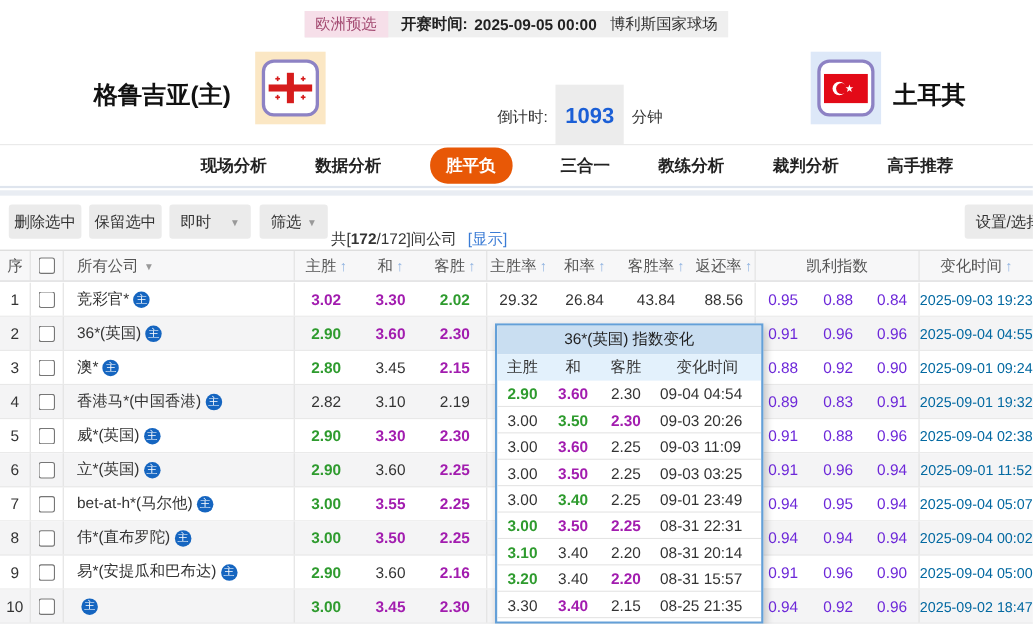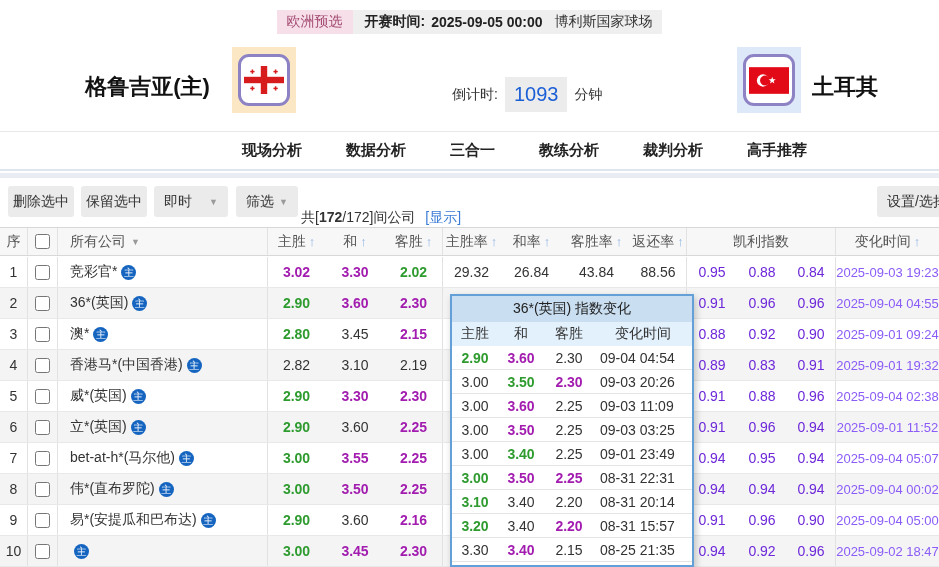--- a/index.html
+++ b/index.html
@@ -17,21 +17,21 @@
   
   .team-name { position:absolute; top:72px; font-size:22px; font-weight:bold; color:#111; }
   .home-name { left:60px; width:175px; text-align:center; }
   .away-name { left:812px; width:105px; text-align:left; }
   .flag-tile { position:absolute; top:47px; width:64px; height:66px; display:flex; align-items:center; justify-content:center; }
   .home-tile { left:232px; background:#fbe7c4; }
   .away-tile { left:737px; background:#dde8f8; }
   .flag-frame { width:52px; height:52px; background:#fff; border:3px solid #8d82c4; border-radius:11px;
     display:flex; align-items:center; justify-content:center; }
   .countdown { position:absolute; top:77px; left:452px; display:flex; align-items:center; font-size:14px; color:#333; }
-  .cd-value { background:#ececec; color:#1b5fd6; font-size:20px; font-weight:normal; padding:6px 9px; margin:0 7px; }
+  .cd-value { background:#ececec; color:#1b5fd6; font-size:20px; font-weight:bold; padding:18px 9px; margin:0 7px; }
 
   
   .nav { position:absolute; top:131px; left:0; width:939px; height:40px; border-top:1px solid #e8e8e8;
     border-bottom:2px solid #dfe5ee; background:#fff; display:flex; align-items:center;
     justify-content:center; gap:44px; padding-left:110px; }
   .tab { font-size:15px; font-weight:bold; color:#222; cursor:pointer; white-space:nowrap; }
   .tab.active { background:#e85806; color:#fff; padding:7px 15px; border-radius:16px; }
   .divider-band { position:absolute; top:173px; left:0; width:939px; height:5px; background:#e9edf3; }
 
   
@@ -61,21 +61,21 @@
   .cell.left { justify-content:flex-start; padding-left:12px; }
   .sort-arrow { color:#8fb3e0; font-weight:bold; margin-left:3px; font-size:13px; }
   .dd-small { color:#999; font-size:9px; margin-left:5px; }
   .chk { width:15px; height:15px; accent-color:#888; }
   .host-badge { display:inline-block; width:15px; height:15px; border-radius:50%; background:#1565c0;
     color:#fff; font-size:10px; line-height:15px; text-align:center; margin-left:4px; flex:none; }
   .od-red { color:#a21caf; font-weight:bold; }
   .od-green { color:#2e9b2e; font-weight:bold; }
   .od-black { color:#333; }
   .kelly-val { color:#6d28d9;text-align:center; }
-  .time-cell { font-size:13px; color:#8b5cf6; }
+  .time-cell { font-size:13px; color:#0369a1; }
 
   
   .popup { position:absolute; left:450px; top:294px; width:244px; height:273px; background:#fff;
     border:2px solid #64a0d8; box-shadow:2px 3px 7px rgba(0,0,0,.22); z-index:10; overflow:hidden; }
   .popup-title { height:26px; background:#c9def1; display:flex; align-items:center; justify-content:center;
     font-size:14px; font-weight:normal; color:#222; }
   .popup-head { height:24px; background:#e3f1fc; display:grid; grid-template-columns:46px 46px 50px 98px;
     align-items:center; font-size:14px; color:#333; }
   .popup-row { height:24px; display:grid; grid-template-columns:46px 46px 50px 98px; align-items:center;
     font-size:14px; border-bottom:1px solid #e4e4e4; }
@@ -129,20 +129,21 @@
       <circle cx="12" cy="10" r="3.7" fill="#e30a17"></circle>
       <polygon fill="#ffffff" points="17.4,7.2 18.06,9.09 20.06,9.13 18.46,10.35 19.05,12.27 17.4,11.12 15.75,12.27 16.33,10.35 14.74,9.13 16.74,9.09"></polygon>
     </svg>
   </div>
 </div>
 <div class="team-name away-name">土耳其</div>
 
 <div class="nav">
     <div class="tab">现场分析</div>
     <div class="tab">数据分析</div>
+    <div class="tab active">胜平负</div>
     <div class="tab">三合一</div>
     <div class="tab">教练分析</div>
     <div class="tab">裁判分析</div>
     <div class="tab">高手推荐</div>
   </div>
 <div class="divider-band"></div>
 
 <div class="toolbar">
   <button class="tbtn btn-del">删除选中</button>
   <button class="tbtn btn-keep">保留选中</button>

